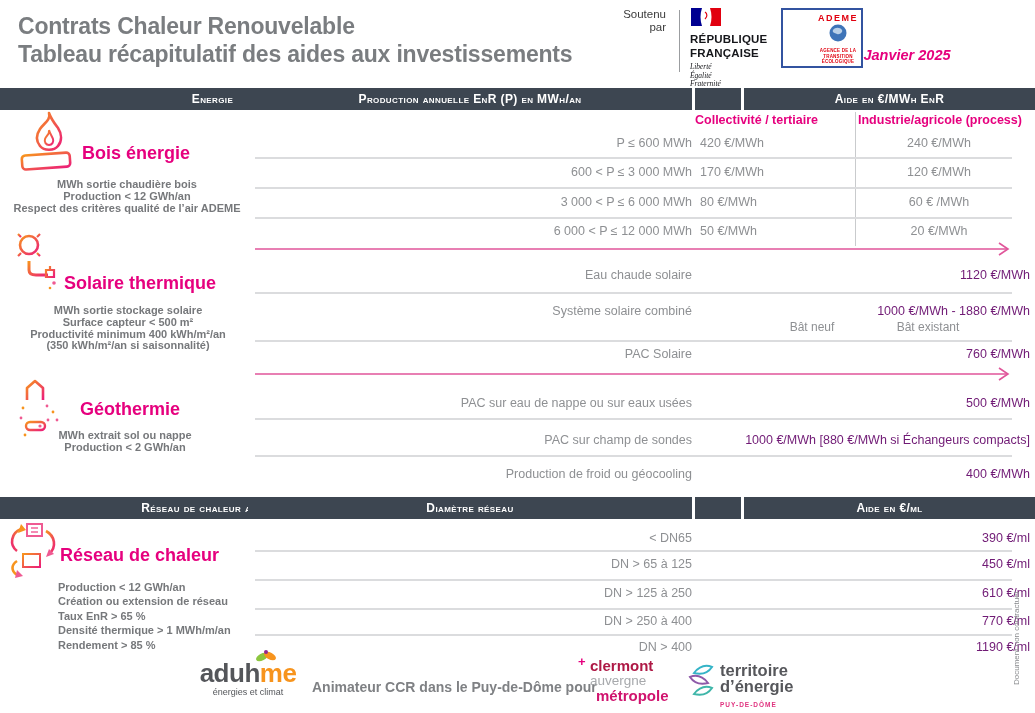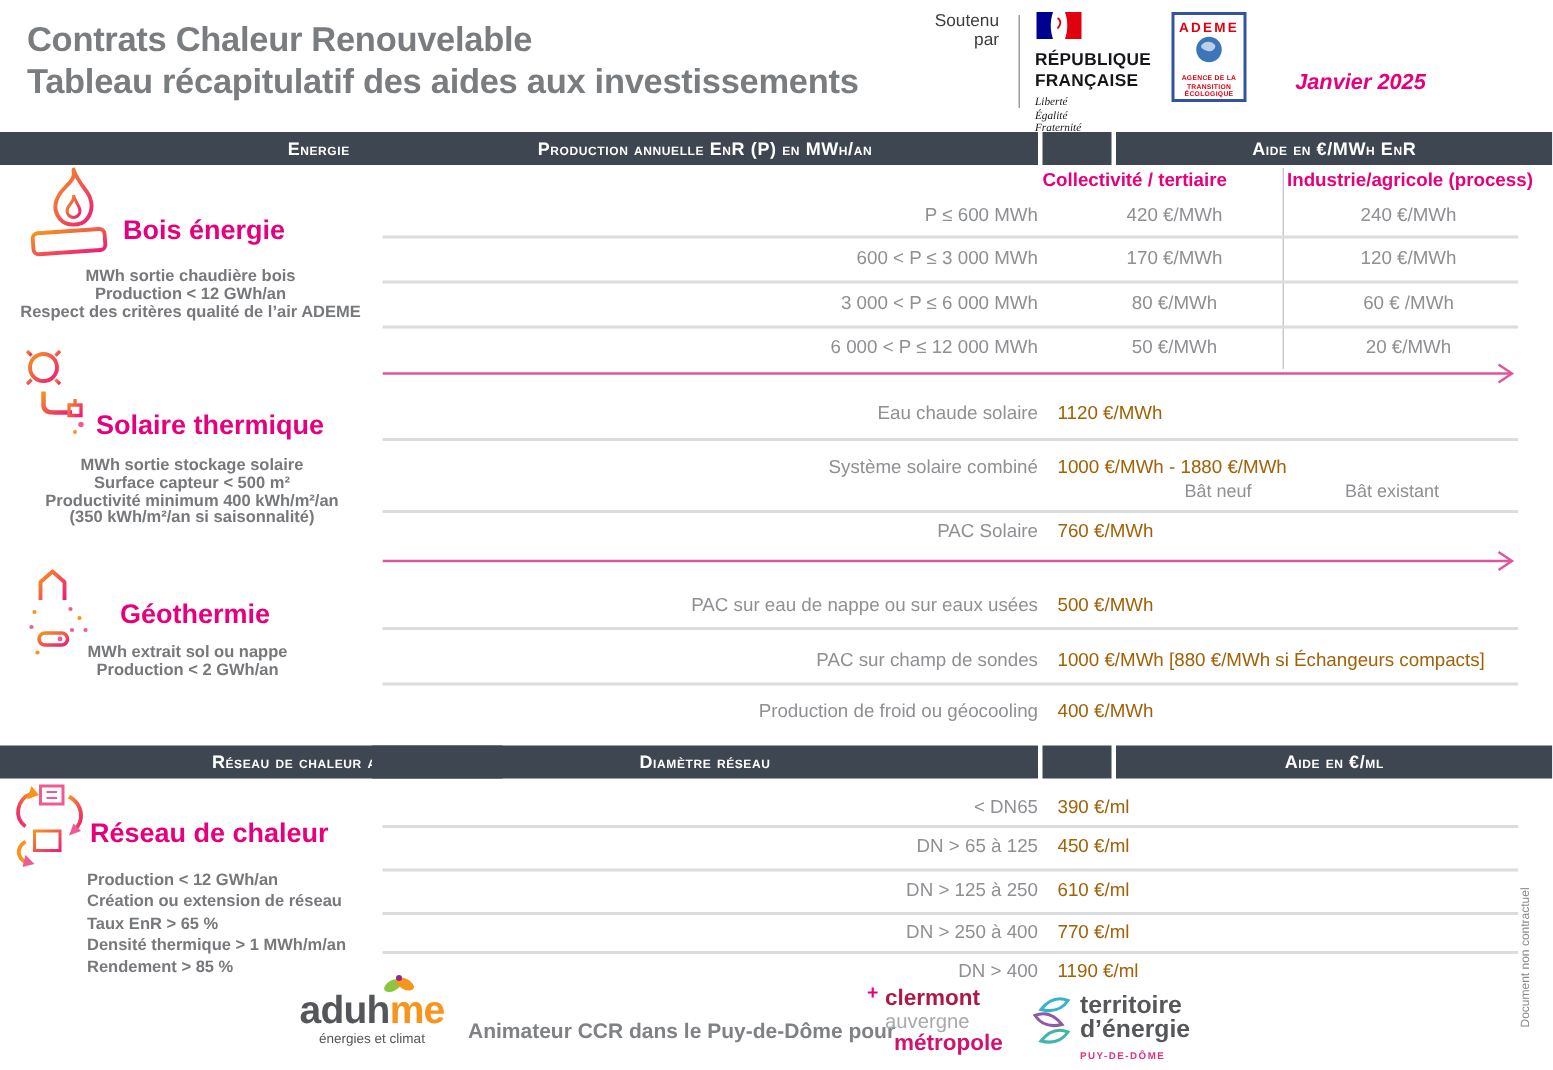--- a/index.html
+++ b/index.html
@@ -10,42 +10,42 @@
   .main-title{position:absolute;left:18px;top:12px;font-size:23px;font-weight:bold;
               color:#7a7d80;line-height:28px;letter-spacing:-0.2px;}
   .soutenu{position:absolute;left:610px;top:8px;width:56px;text-align:right;
            font-size:11.5px;color:#3c3c3c;line-height:13px;}
   .hdr-vdiv{position:absolute;left:679px;top:10px;width:1px;height:62px;background:#9b9da0;}
   .rf-block{position:absolute;left:690px;top:7px;width:86px;}
   .rf-name{font-size:11.5px;font-weight:bold;color:#15161a;line-height:12px;letter-spacing:.2px;margin-top:2px;}
   .rf-motto{font-family:"Liberation Serif",serif;font-style:italic;font-size:7.5px;
             color:#15161a;line-height:8.5px;margin-top:4px;}
   .ademe-box{position:absolute;left:781px;top:8px;width:46px;height:56px;border:2px solid #3253a0;
-             background:#fff;text-align:center;}
+             background:#fff;text-align:center;padding-left:32px;}
   .ademe-name{color:#e1000f;font-weight:bold;font-size:9px;letter-spacing:1.5px;margin-top:3px;}
   .ademe-sub{color:#e1000f;font-weight:bold;font-size:4.5px;line-height:5.5px;letter-spacing:.2px;
              width:40px;margin:1px auto 0 auto;}
   .date-note{position:absolute;left:852px;top:47px;width:110px;text-align:center;
              color:#e6007e;font-size:14.5px;font-style:italic;font-weight:bold;}
 
   
   .th-cell{position:absolute;height:22px;background:#3d4651;color:#fff;display:flex;
            align-items:center;justify-content:center;font-variant:small-caps;font-weight:bold;
            font-size:12px;letter-spacing:.4px;}
   .th-pad{padding-left:90px;}
 
   
   .subhead{position:absolute;top:113px;font-weight:bold;font-size:12.5px;color:#e6007e;text-align:left;}
   .seclabel{position:absolute;color:#e6007e;font-weight:bold;font-size:18px;}
   .desc{position:absolute;color:#76787b;font-weight:bold;font-size:11px;line-height:11.8px;text-align:center;}
   .desc-left{text-align:left;line-height:14.4px;}
   .rlbl{position:absolute;left:247px;width:445px;color:#8e9093;font-size:12.5px;text-align:right;}
-  .rvA{position:absolute;left:700px;width:166px;color:#8e9093;font-size:12.5px;text-align:center;}
+  .rvA{position:absolute;left:700px;width:166px;color:#8e9093;font-size:12.5px;text-align:left;}
   .rvB{position:absolute;left:858px;width:162px;color:#8e9093;font-size:12.5px;text-align:center;}
-  .rvS{position:absolute;left:705px;width:325px;color:#a16207;font-size:12.5px;text-align:left;}
+  .rvS{position:absolute;left:705px;width:325px;color:#701a75;font-size:12.5px;text-align:right;}
   .sublbl{position:absolute;color:#8e9093;font-size:12px;text-align:center;}
   .sep{position:absolute;left:255px;width:757px;height:2px;background:#dbdcde;}
   .vdiv{position:absolute;left:855px;top:112px;width:1px;height:134px;background:#c9cbcd;}
   .arrow-svg{position:absolute;left:255px;}
   .icon{position:absolute;}
 
   
   .aduhme{position:absolute;left:198px;top:660px;width:100px;text-align:center;}
   .aduhme-word{font-size:26px;font-weight:bold;line-height:26px;letter-spacing:-0.5px;}
   .aduhme-gray{color:#54565a;}

